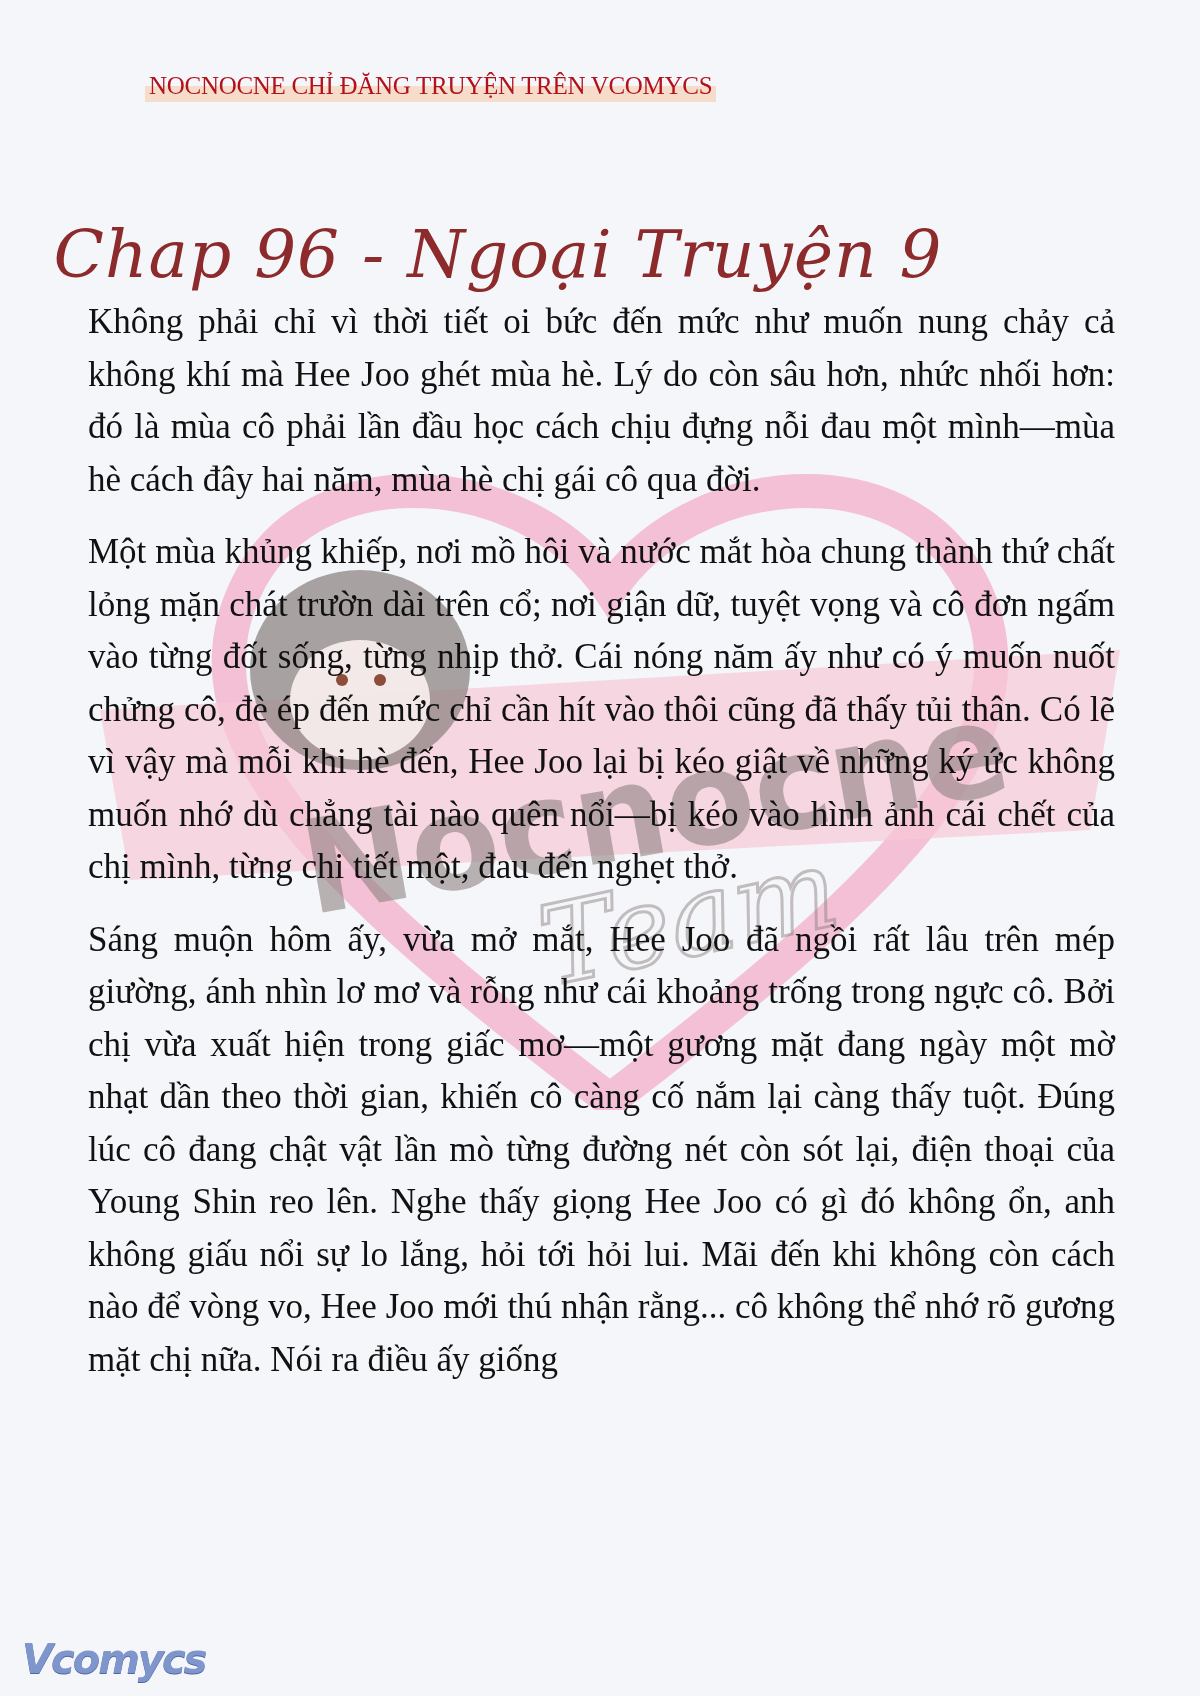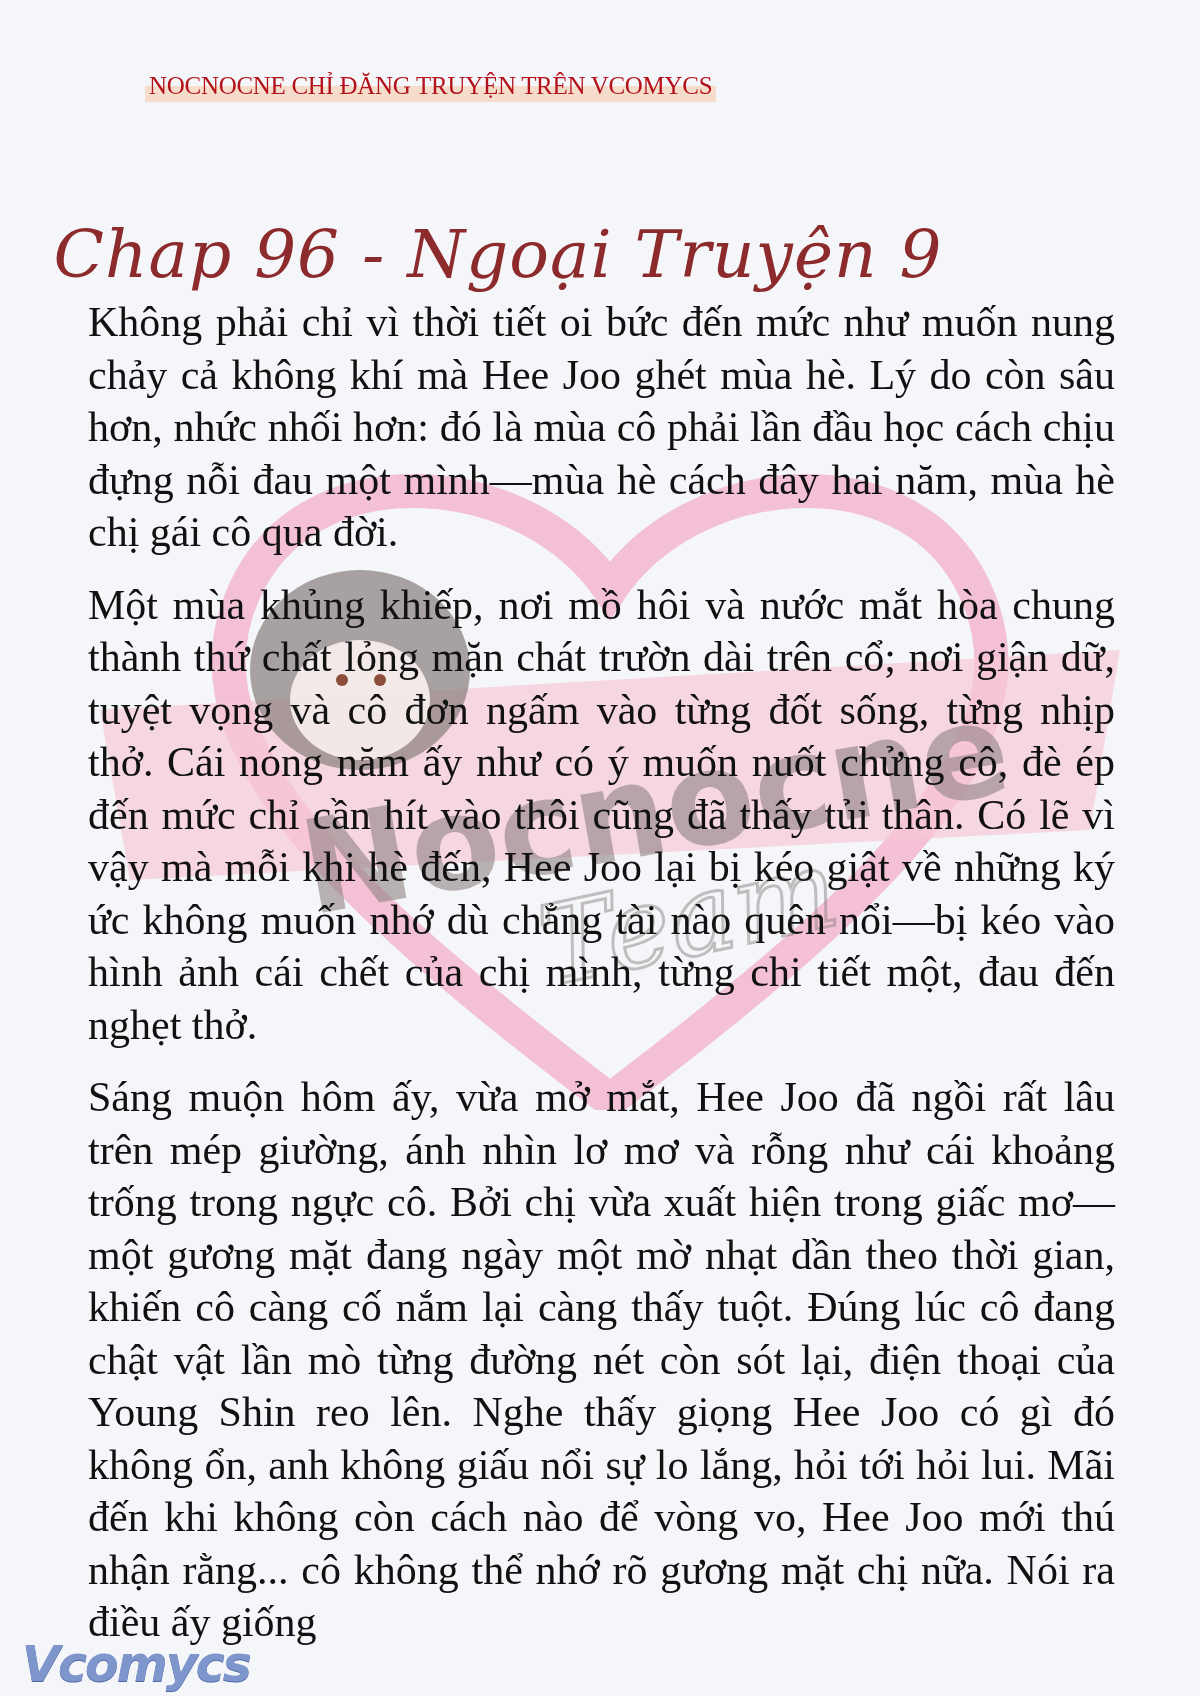--- a/index.html
+++ b/index.html
@@ -17,27 +17,27 @@
     font-family:"Liberation Serif", serif;
   }
   .chapter-title {
     position:absolute; left:0; width:996px; top:172px; text-align:center;
     color:#8c2a2c; font-style:italic; font-size:66px;
     font-family:"DejaVu Serif", serif; font-weight:normal; letter-spacing:1px;
   }
   .watermark { position:absolute; left:60px; top:410px; width:1100px; height:700px; pointer-events:none; }
   .text-body {
     position:absolute; left:88px; top:296px; width:1027px;
-    font-size:42px; line-height:52.5px; color:#111;
+    font-size:35px; line-height:52.5px; color:#111;
     text-align:justify;
   }
   .text-body p { margin:0 0 20px 0; position:relative; }
   .logo {
     position:absolute; left:22px; top:1636px;
-    color:#7e96cb; font-style:italic; font-weight:bold; font-size:49px;
+    color:#7e96cb; font-style:italic; font-weight:bold; font-size:40px;
     font-family:"DejaVu Sans", sans-serif; letter-spacing:-2px;
     text-shadow:0 1px 0 #4e66a3;
   }
 </style>
 </head>
 <body>
 
 <div class="notice">NOCNOCNE CHỈ ĐĂNG TRUYỆN TRÊN VCOMYCS</div>
 <h1 class="chapter-title">Chap 96 - Ngoại Truyện 9</h1>
 

